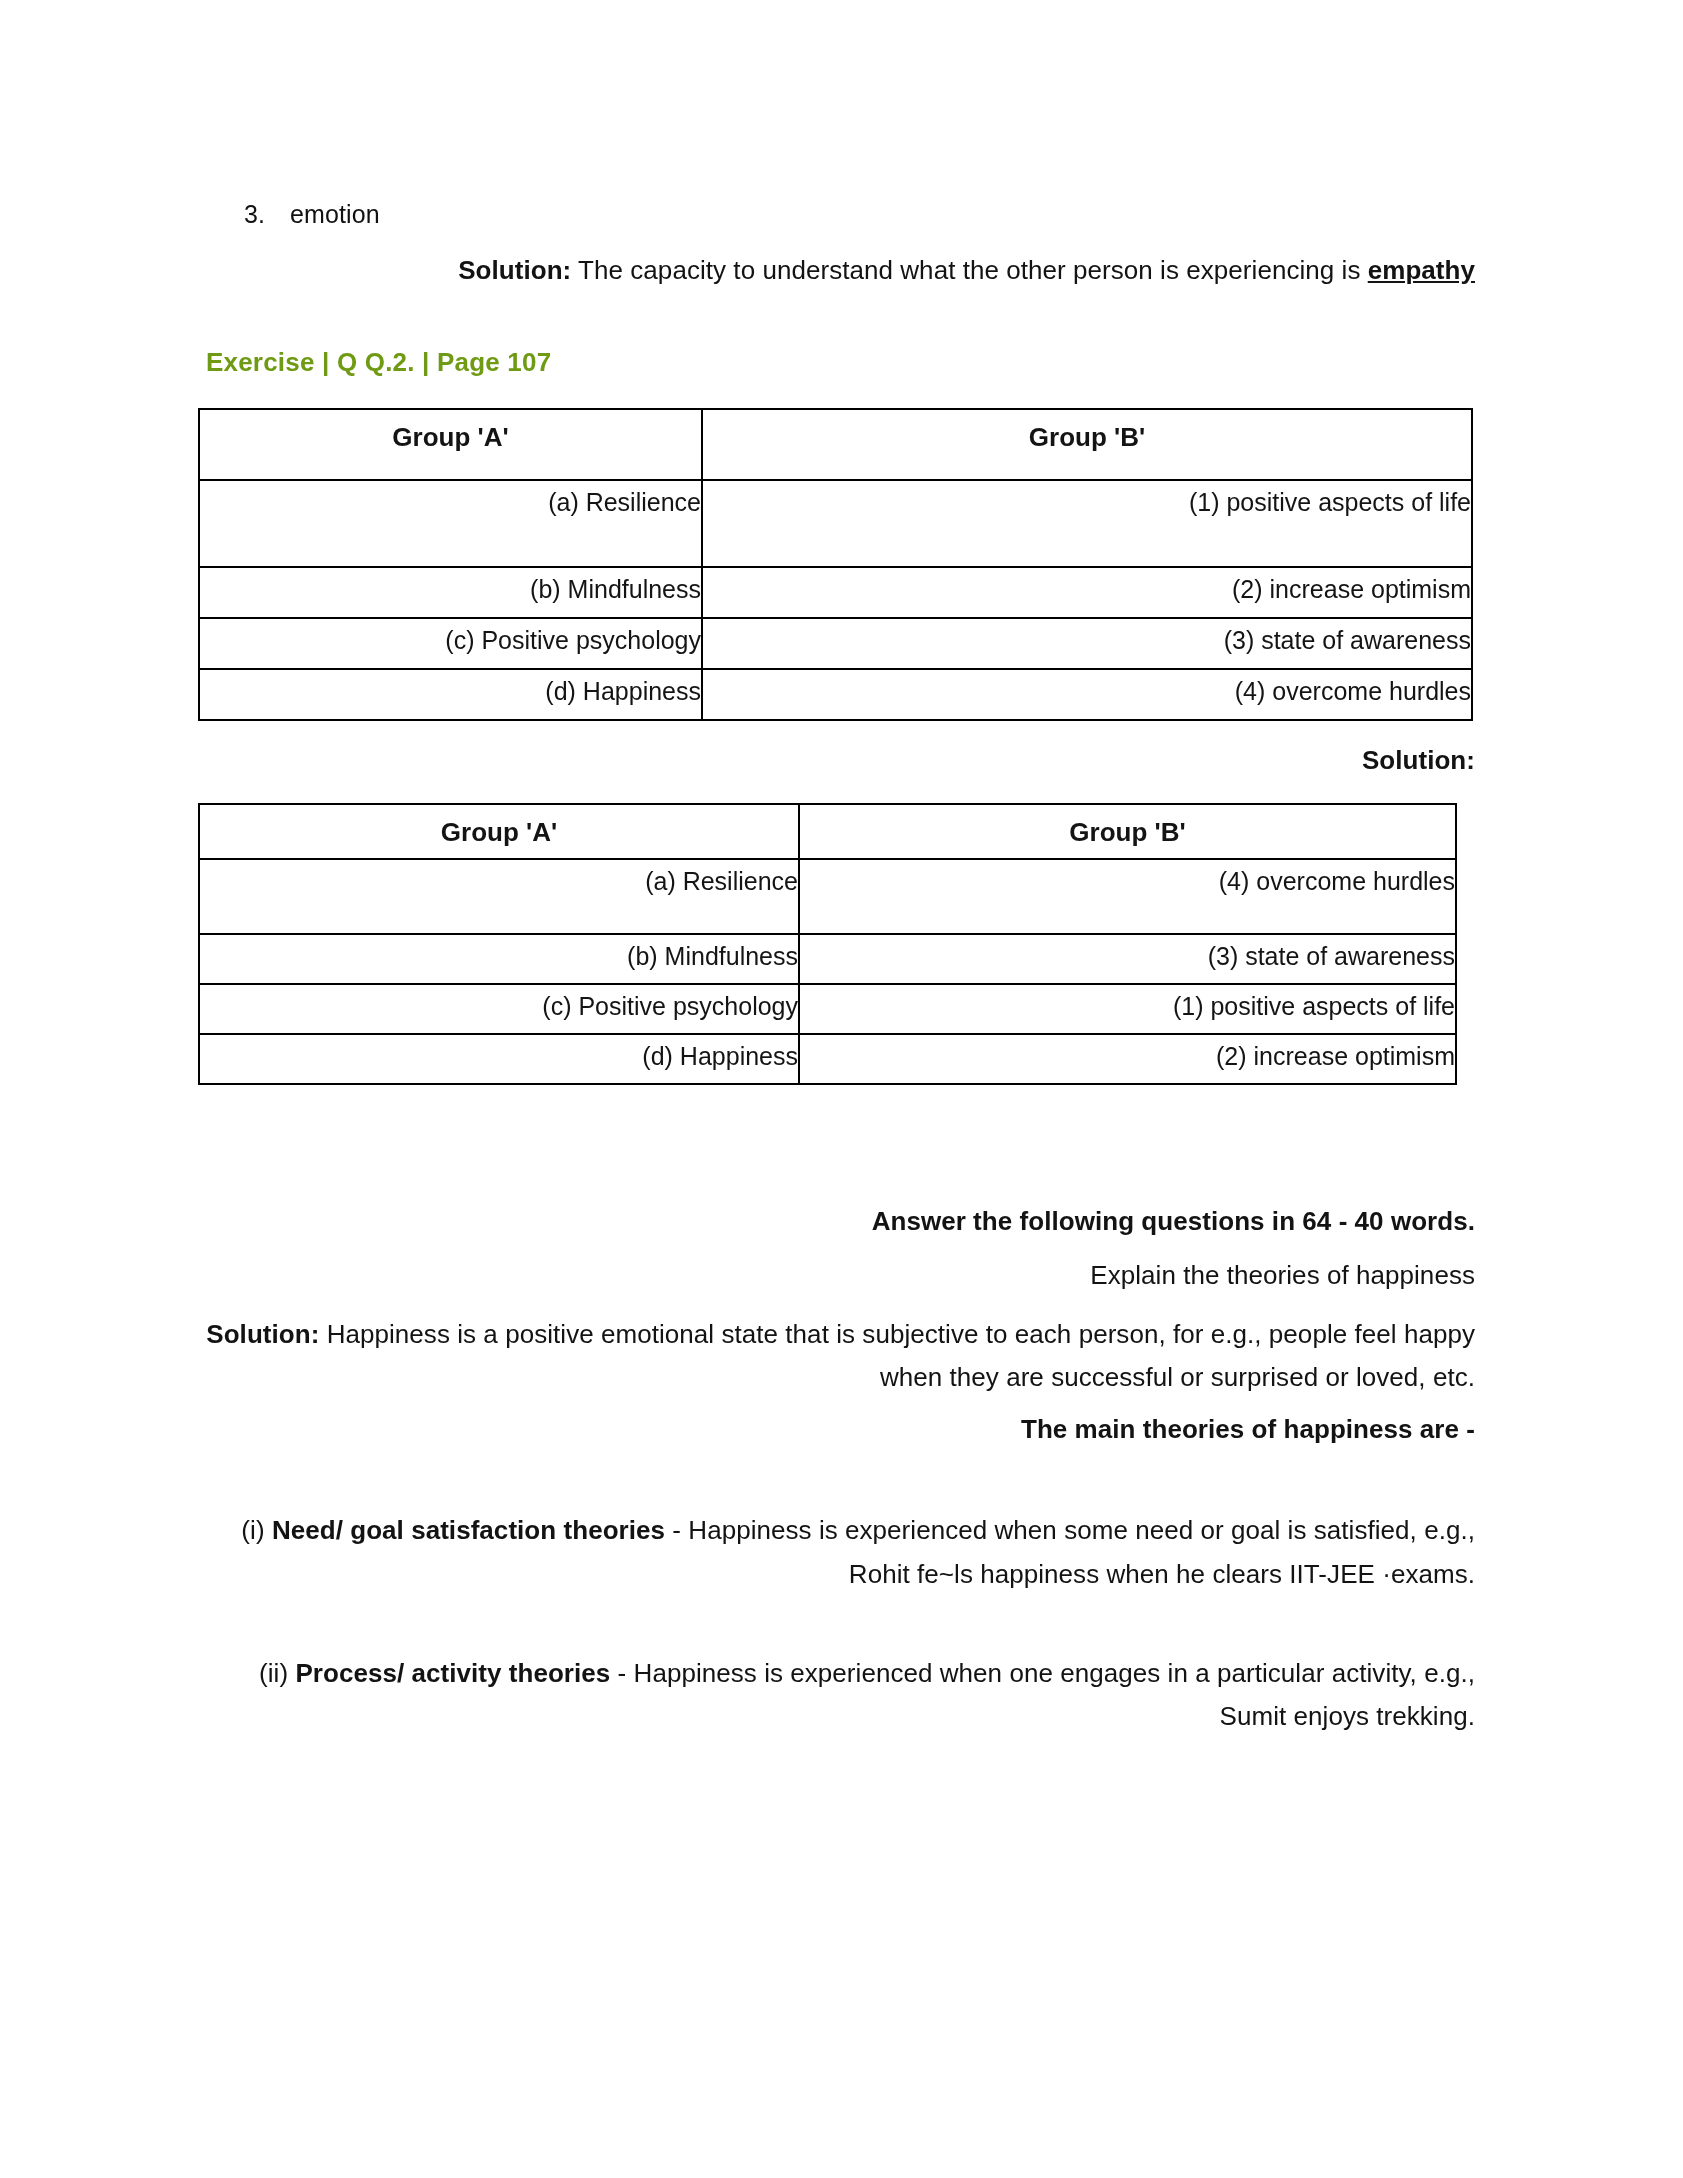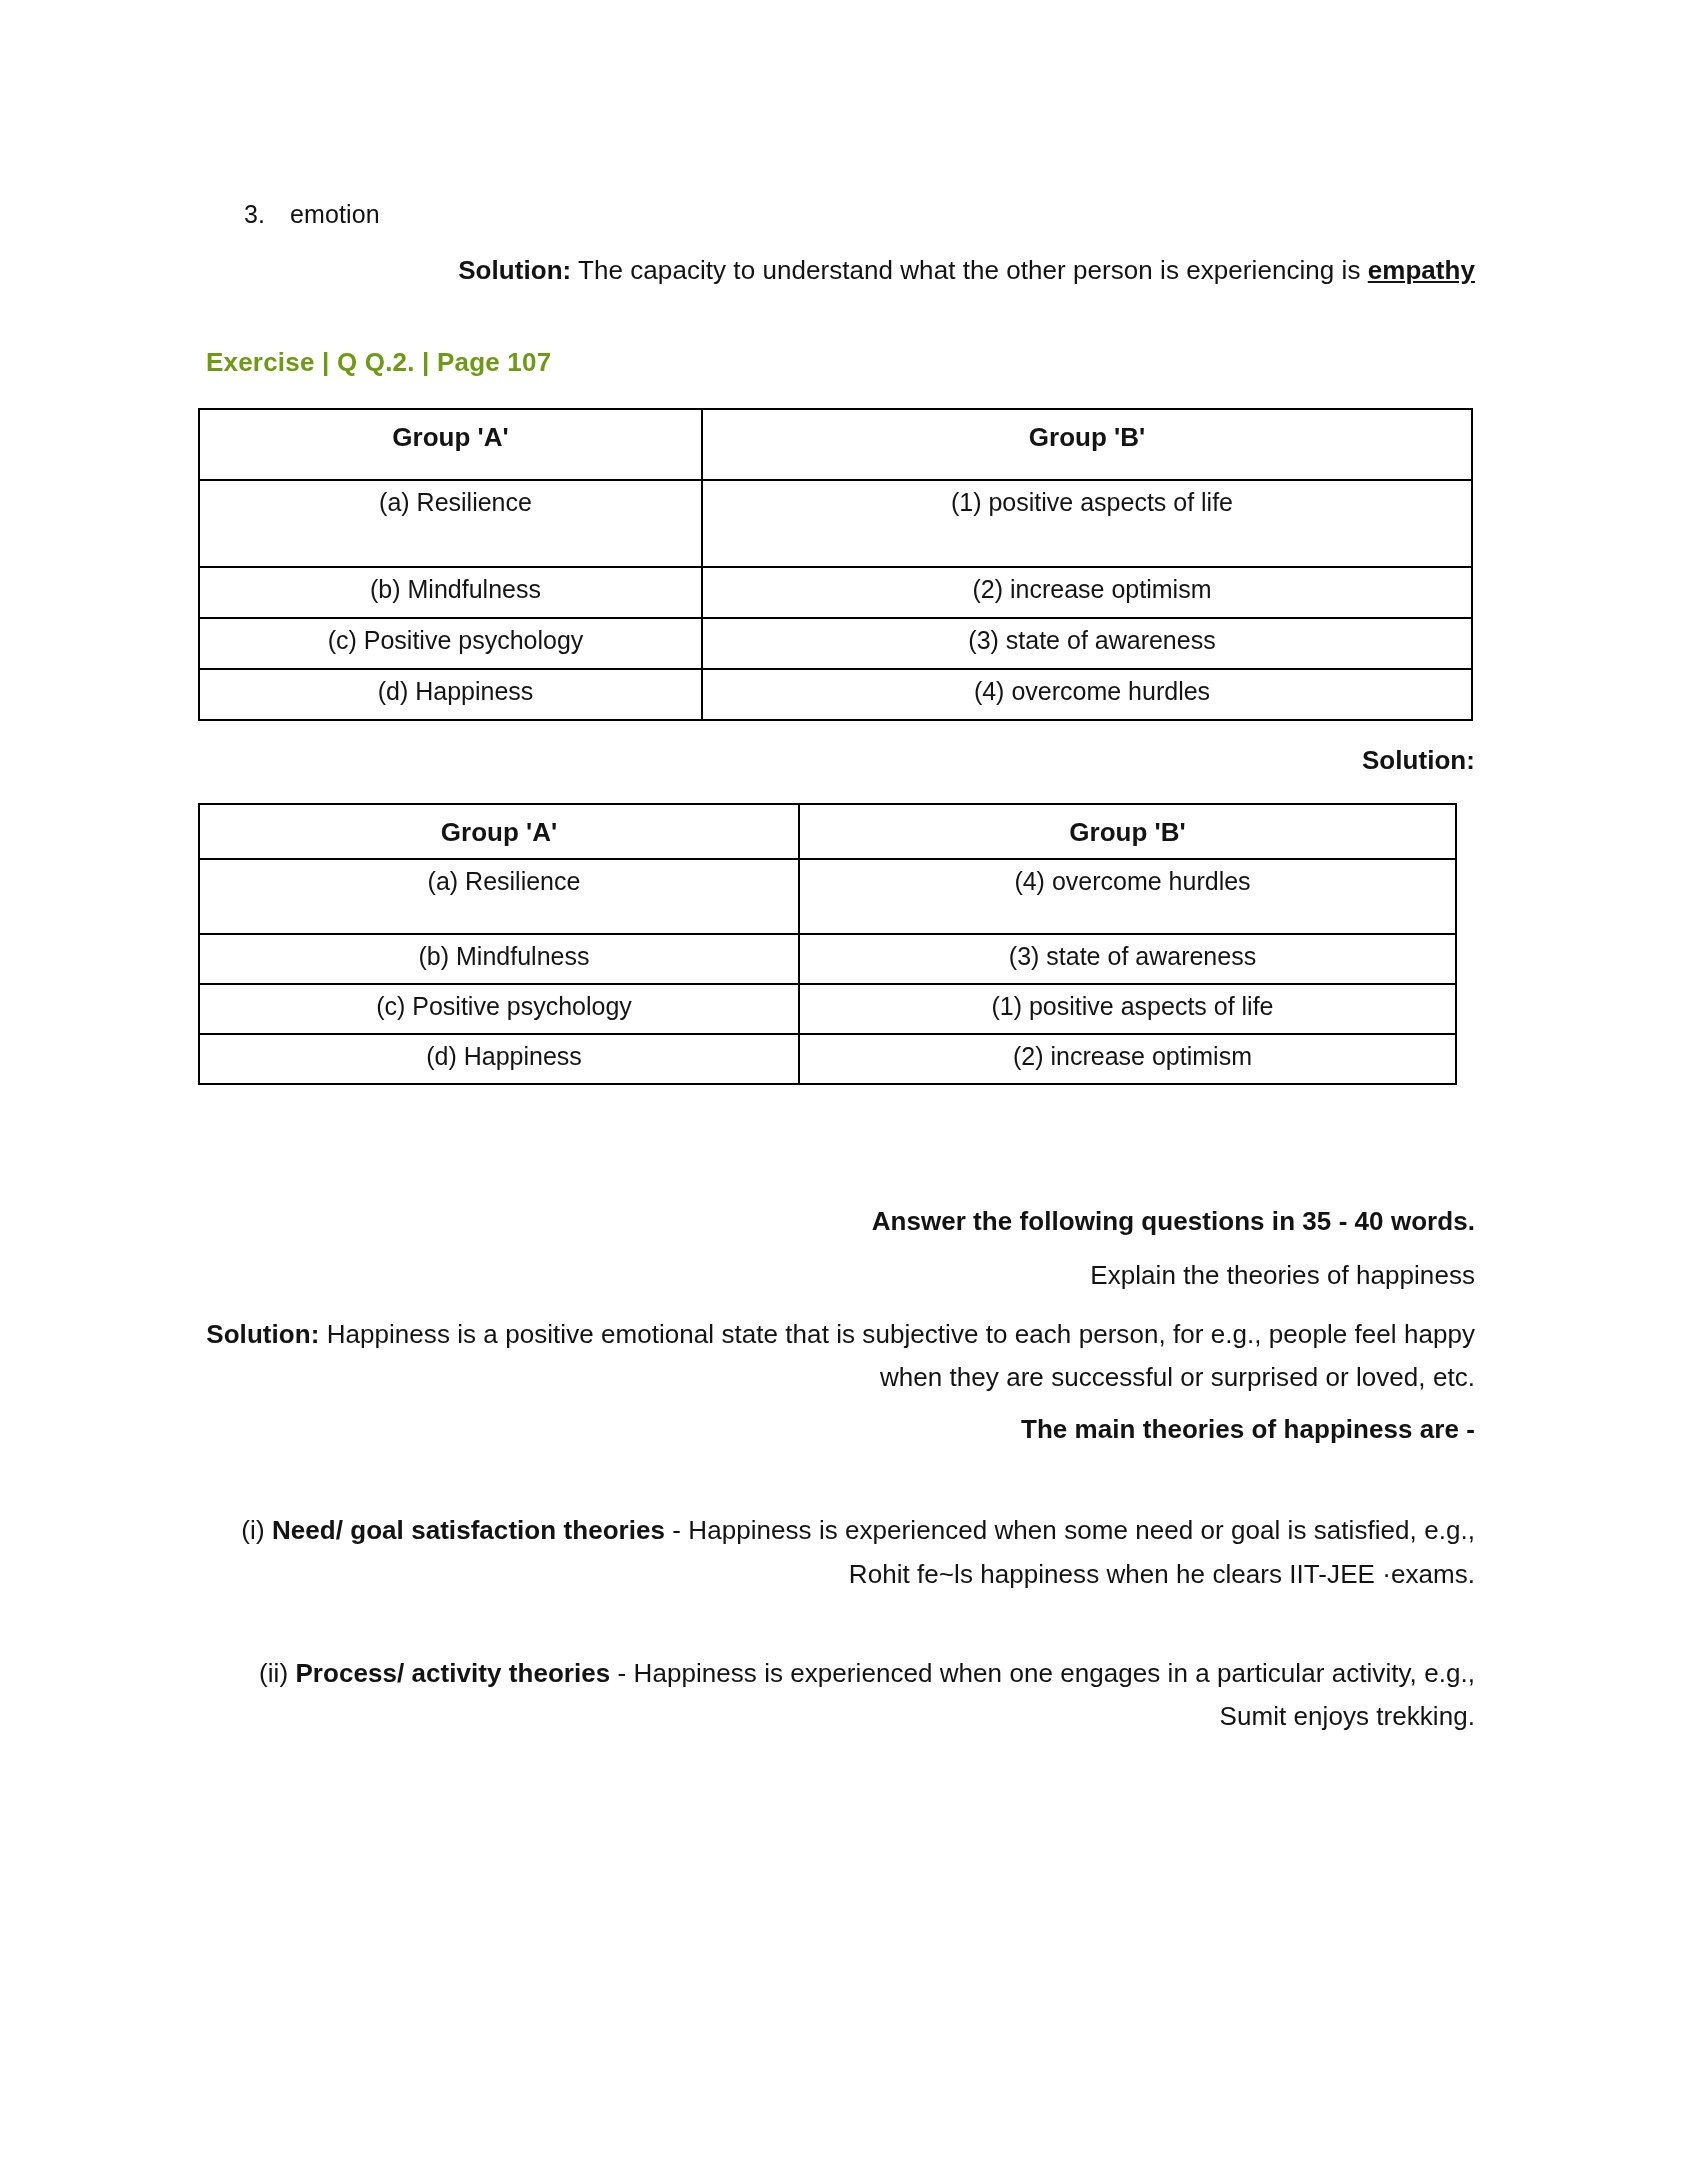--- a/index.html
+++ b/index.html
@@ -85,21 +85,21 @@
   }
   table.match-table th.hdr {
     text-align: center;
     font-weight: bold;
     font-size: 26px;
     padding-top: 12px;
     vertical-align: top;
   }
   table.match-table td.cell {
     padding: 7px 0 0 10px;
-    text-align: center;
+    text-align: right;
   }
   
   #table-q2 col.c1 { width: 503px; }
   #table-q2 col.c2 { width: 770px; }
   #table-q2 tr.hdr-row th { height: 71px; }
   #table-q2 tr.r-tall td { height: 87px; }
   #table-q2 tr.r-short td { height: 51px; }
 
   
   #table-sol { width: 1257px; }
@@ -200,21 +200,21 @@
           <td class="cell">(2) increase optimism</td>
         </tr>
       </tbody>
     </table>
 
     <div class="spacer-86"></div>
 
 
     <div class="spacer-34"></div>
 
-    <p class="para b">Answer the following questions in 35 - 40 words.</p>
+    <p class="para b">Answer the following questions in 64 - 40 words.</p>
 
     <div class="spacer-12"></div>
 
     <p class="para">Explain the theories of happiness</p>
 
     <div class="spacer-12"></div>
 
     <p class="para loose">
       <span class="b">Solution:</span><span> Happiness is a positive emotional state that is subjective to each person, for e.g., people feel happy when they are successful or surprised or loved, etc.</span>
     </p>

